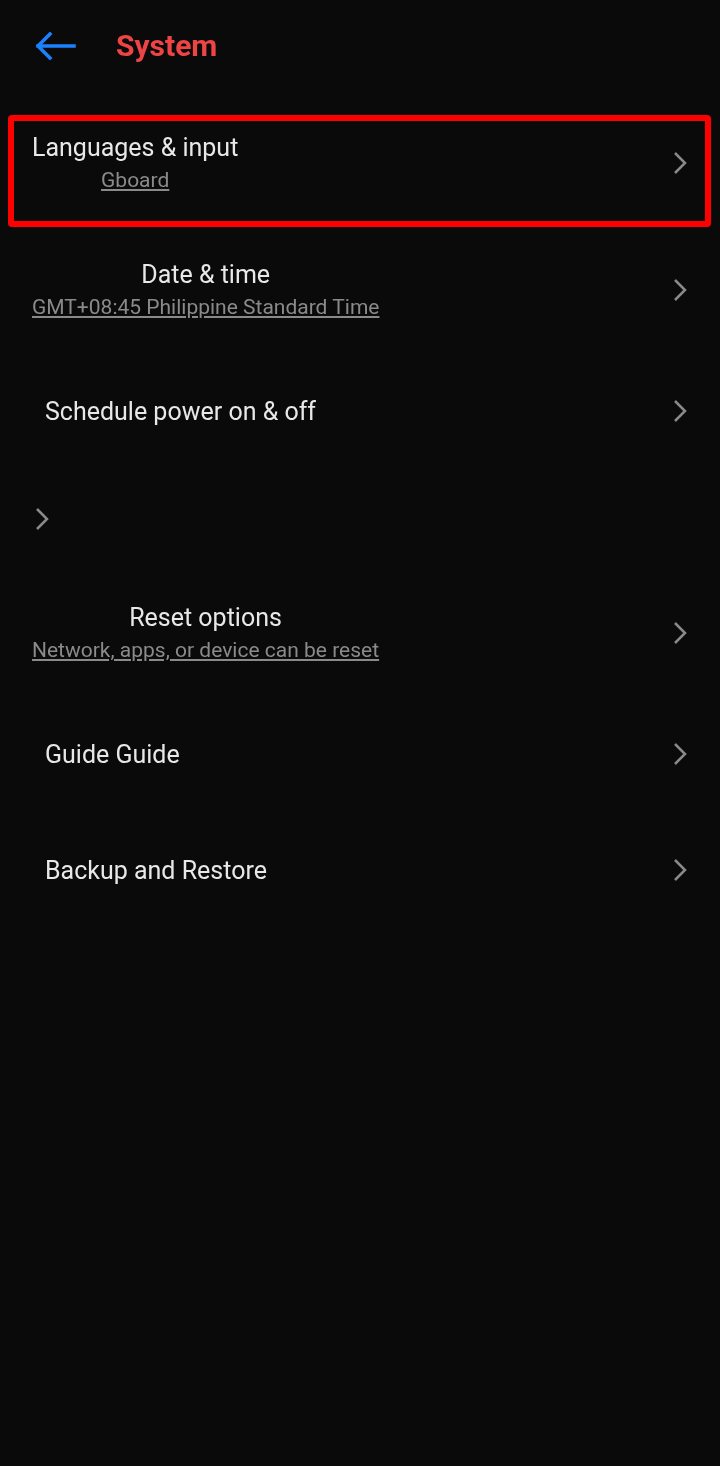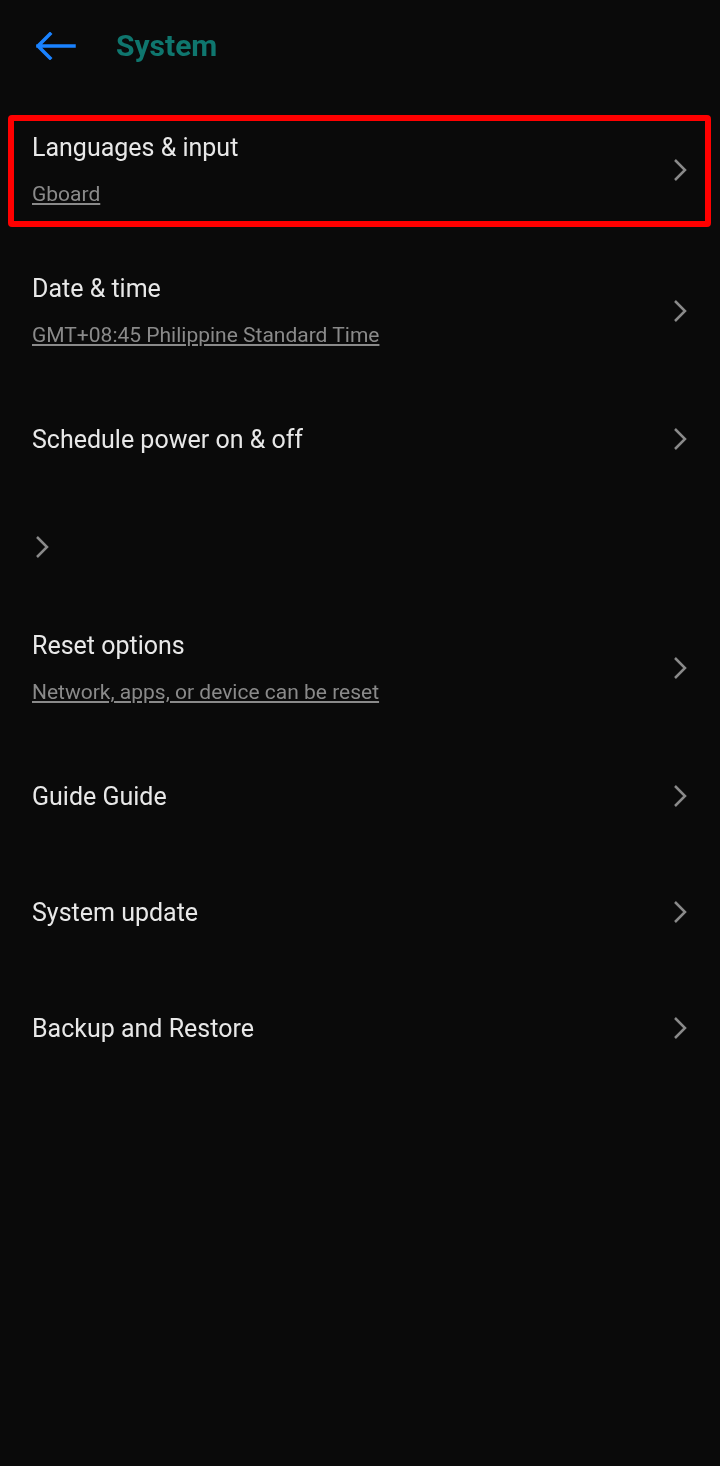--- a/index.html
+++ b/index.html
@@ -29,36 +29,37 @@
       justify-content: center;
       cursor: pointer;
     }
     .back-arrow svg {
       width: 40px;
       height: 28px;
     }
     .title {
       font-size: 30px;
       font-weight: 700;
-      color: #0f766e;
+      color: #ef4444;
     }
     .list {
       padding: 8px 0;
     }
     .item {
       display: flex;
       align-items: center;
       justify-content: space-between;
       padding: 34px 30px 34px 32px;
       cursor: pointer;
     }
     .item-text {
       display: flex;
       flex-direction: column;
-      gap: 20px;
+      gap: 6px;
+      align-items: center;
     }
     .item-title {
       font-size: 25px;
       font-weight: 400;
       color: #e8e8e8;
     }
     .item-subtitle {
       font-size: 21px;
       font-weight: 400;
       color: #8a8a8a;
@@ -79,21 +80,21 @@
       position: absolute;
       top: 115px;
       left: 8px;
       width: 703px;
       height: 112px;
       border: 6px solid #ff0000;
       border-radius: 4px;
       pointer-events: none;
     }
     .item-single {
-      padding: 42px 30px 42px 32px;
+      padding: 42px 30px 42px 45px;
     }
   </style>
 </head>
 <body>
 
 <div class="header">
   <div class="back-arrow">
     <svg viewBox="0 0 40 28" fill="none">
       <path d="M14 2 L2 14 L14 26 M2 14 L38 14" stroke="#1a82ff" stroke-width="3.5" stroke-linecap="square"></path>
     </svg>
@@ -162,30 +163,20 @@
     <div class="item-text">
       <div class="item-title">Guide Guide</div>
     </div>
     <div class="chevron">
       <svg viewBox="0 0 14 24" fill="none">
           <path d="M2 2 L12 12 L2 22" stroke="#8a8a8a" stroke-width="2.5"></path>
         </svg>
     </div>
   </div>
 
-  <div class="item item-single">
-    <div class="item-text">
-      <div class="item-title">System update</div>
-    </div>
-    <div class="chevron">
-      <svg viewBox="0 0 14 24" fill="none">
-          <path d="M2 2 L12 12 L2 22" stroke="#8a8a8a" stroke-width="2.5"></path>
-        </svg>
-    </div>
-  </div>
 
   <div class="item item-single">
     <div class="item-text">
       <div class="item-title">Backup and Restore</div>
     </div>
     <div class="chevron">
       <svg viewBox="0 0 14 24" fill="none">
           <path d="M2 2 L12 12 L2 22" stroke="#8a8a8a" stroke-width="2.5"></path>
         </svg>
     </div>

